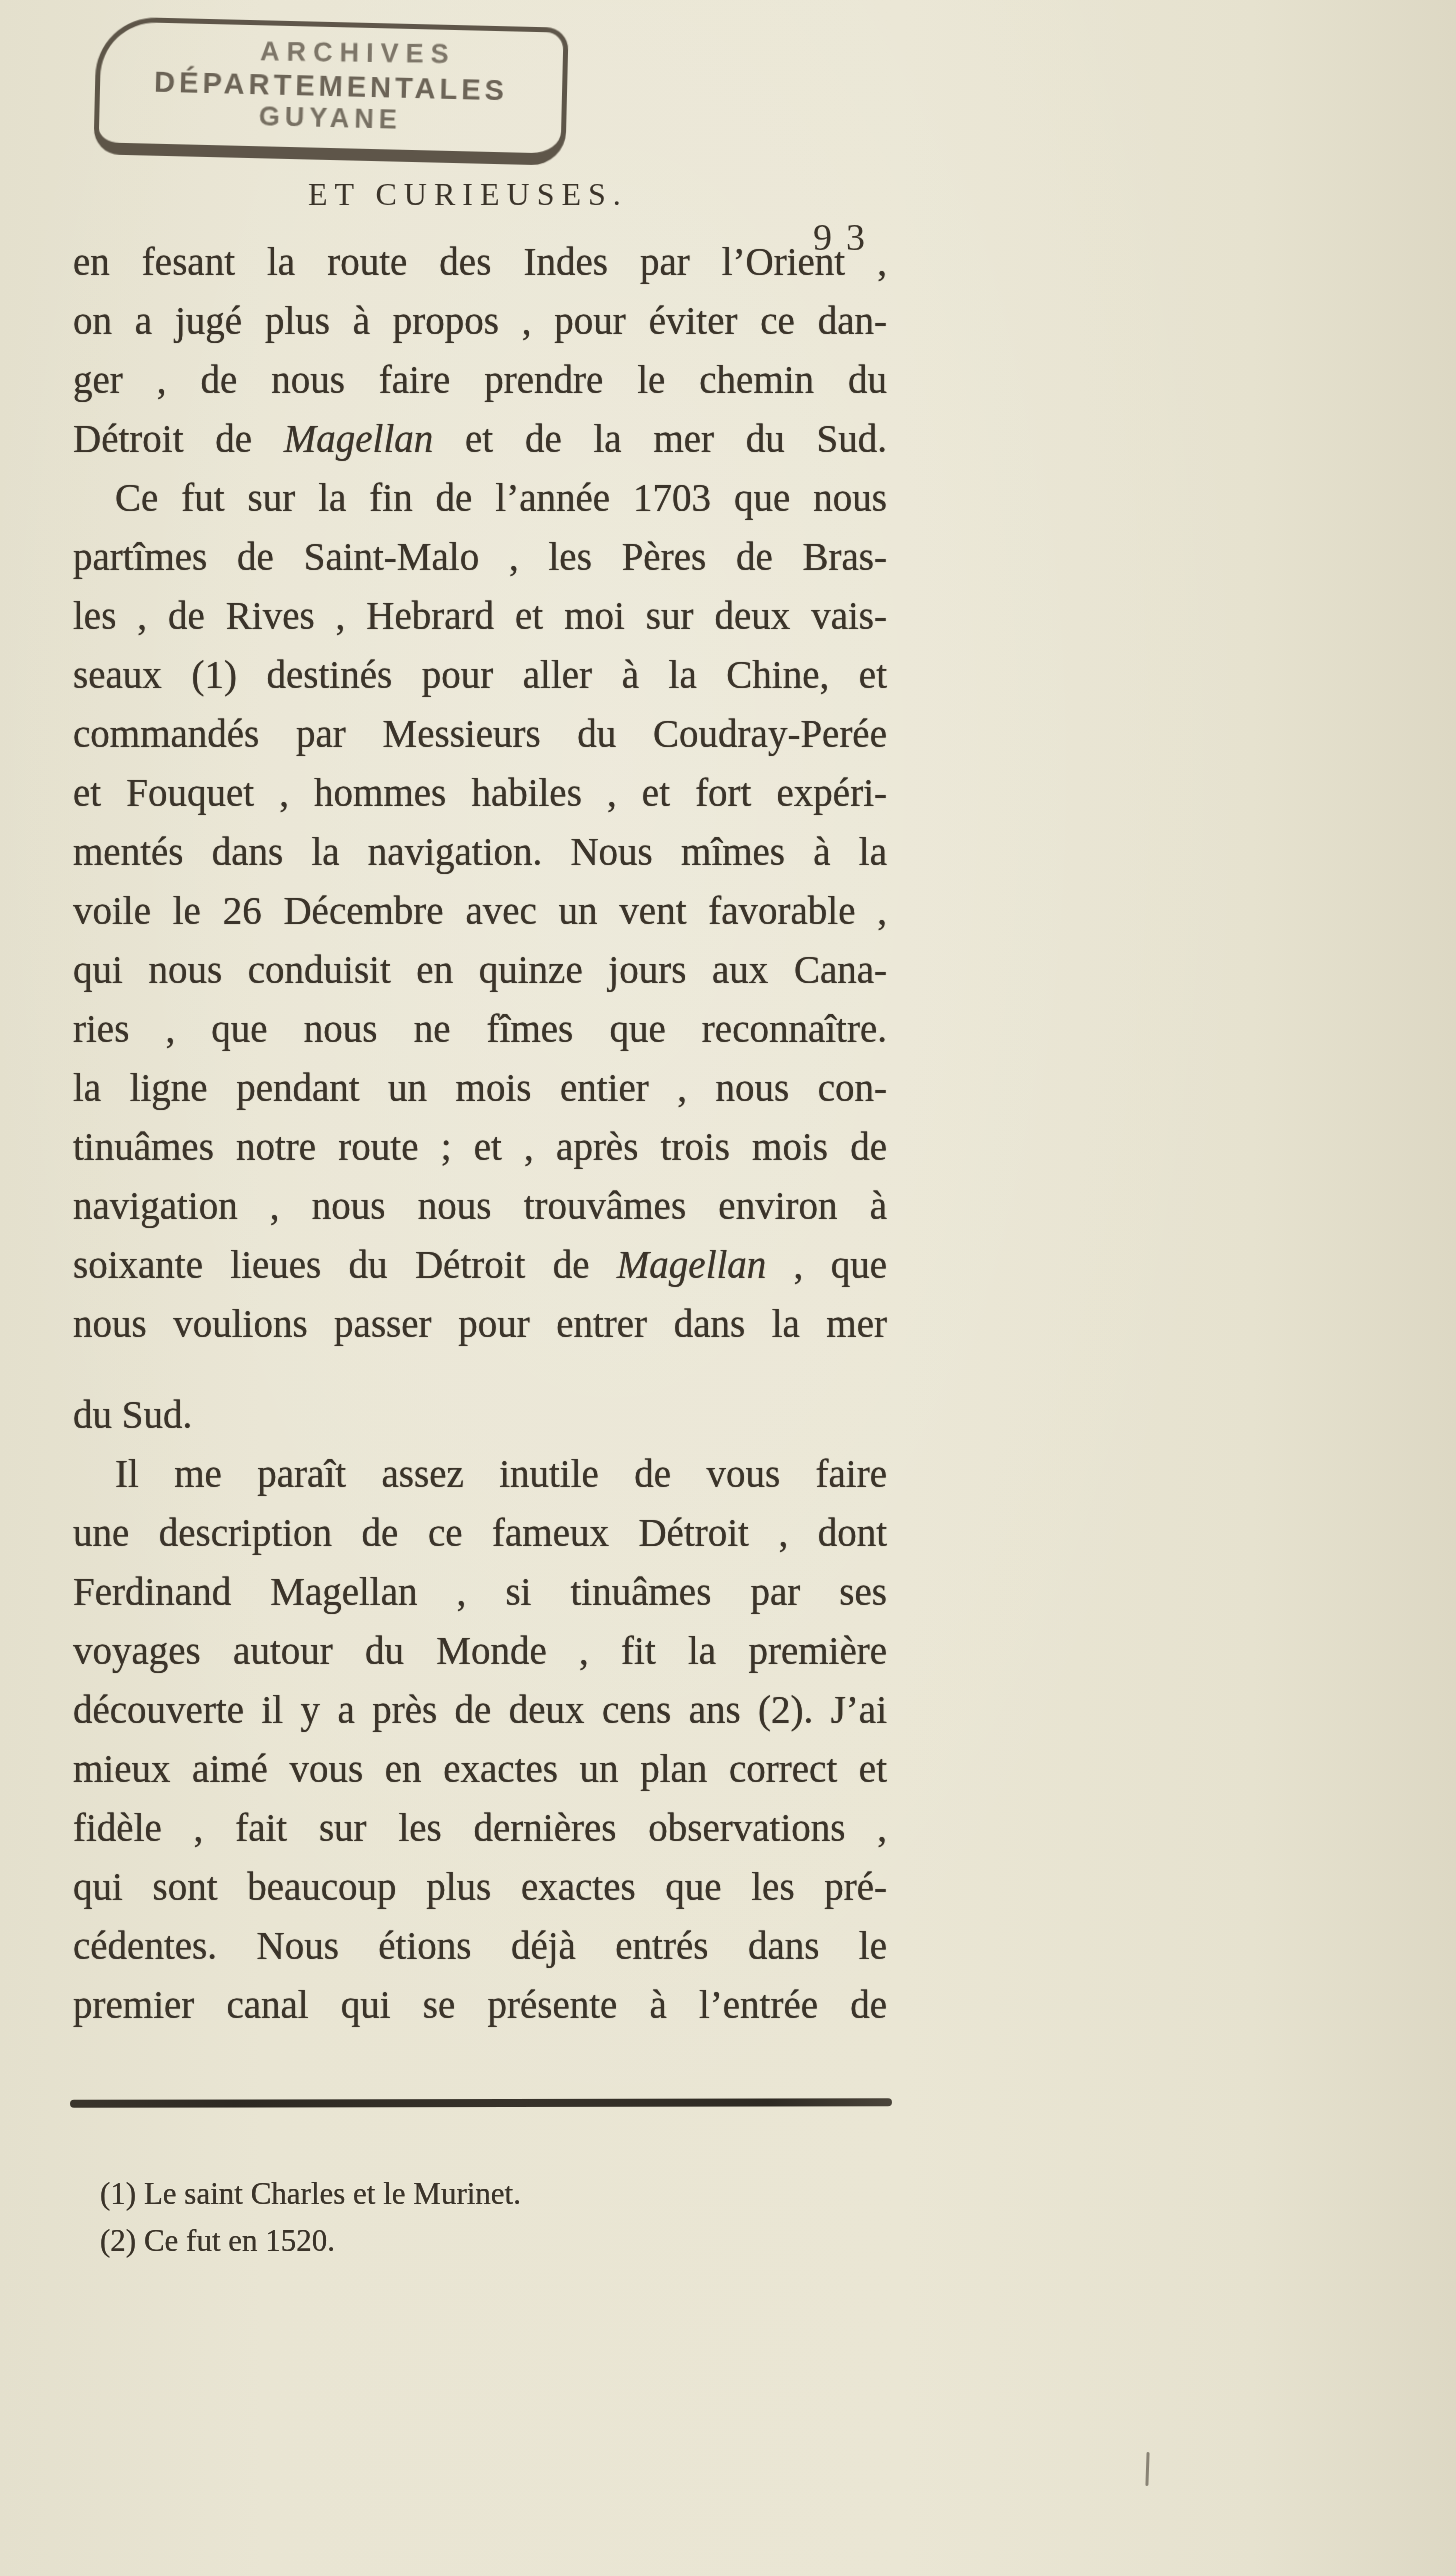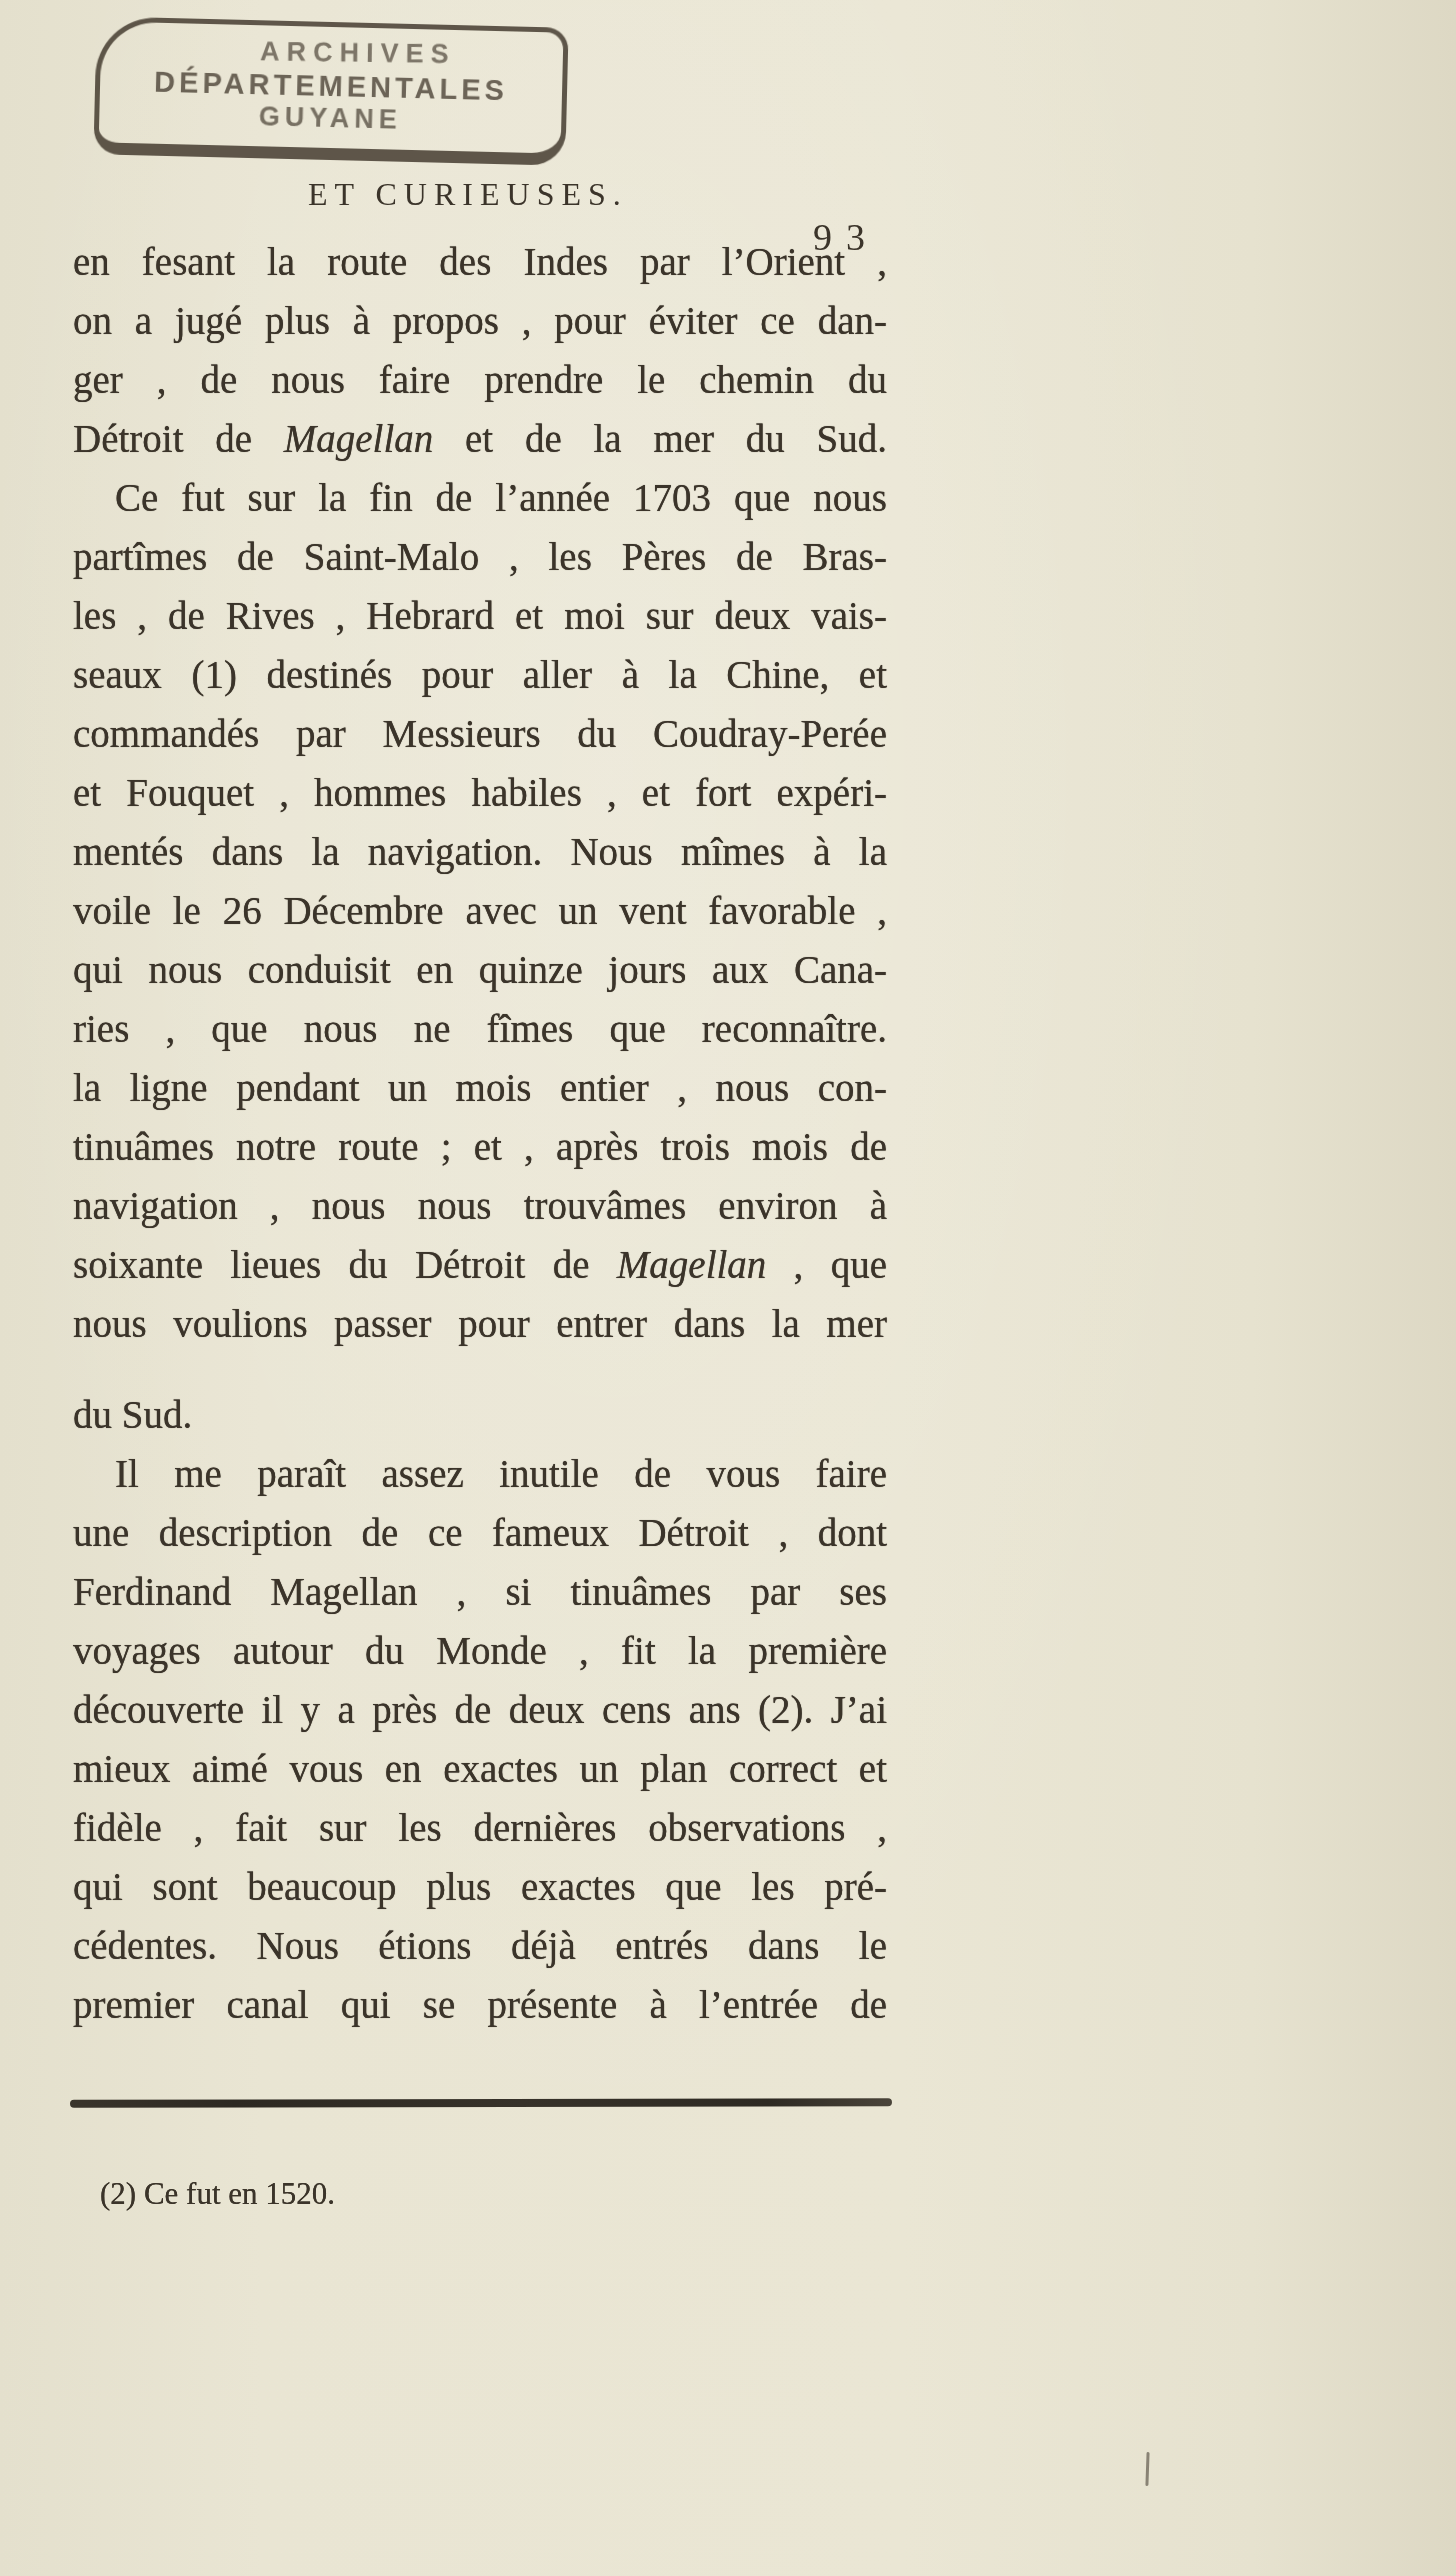--- a/index.html
+++ b/index.html
@@ -118,18 +118,19 @@
       <div class="line"><span>mieux aimé vous en exactes un plan correct et</span></div>
       <div class="line"><span>fidèle , fait sur les dernières observations ,</span></div>
       <div class="line"><span>qui sont beaucoup plus exactes que les pré-</span></div>
       <div class="line"><span>cédentes. Nous étions déjà entrés dans le</span></div>
       <div class="line"><span>premier canal qui se présente à l’entrée de</span></div>
     </div>
 
   <div class="footrule"></div>
 
   <div class="footnotes" id="footnotes">
+      <div class="fnote">(1) Le saint Charles et le Murinet.</div>
       <div class="fnote">(2) Ce fut en 1520.</div>
     </div>
 
   <div class="stray-mark"></div>
 
 </div>
 
 </body></html>

